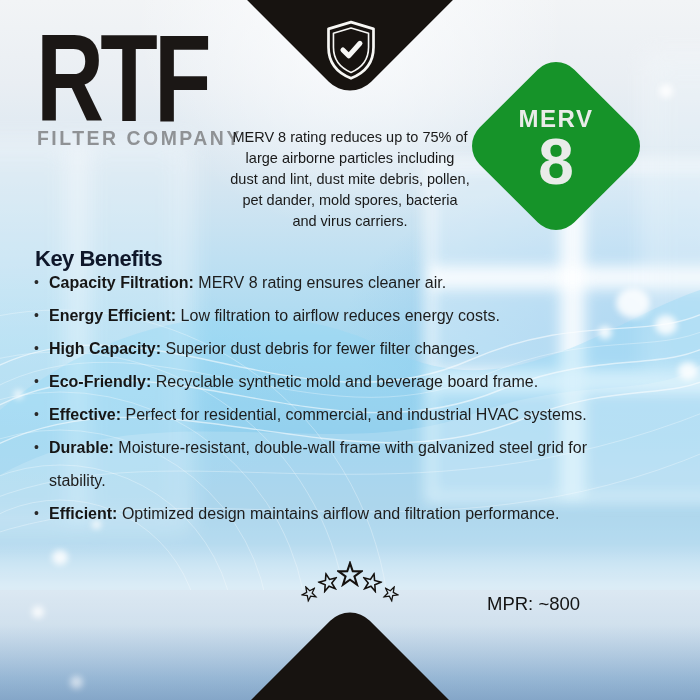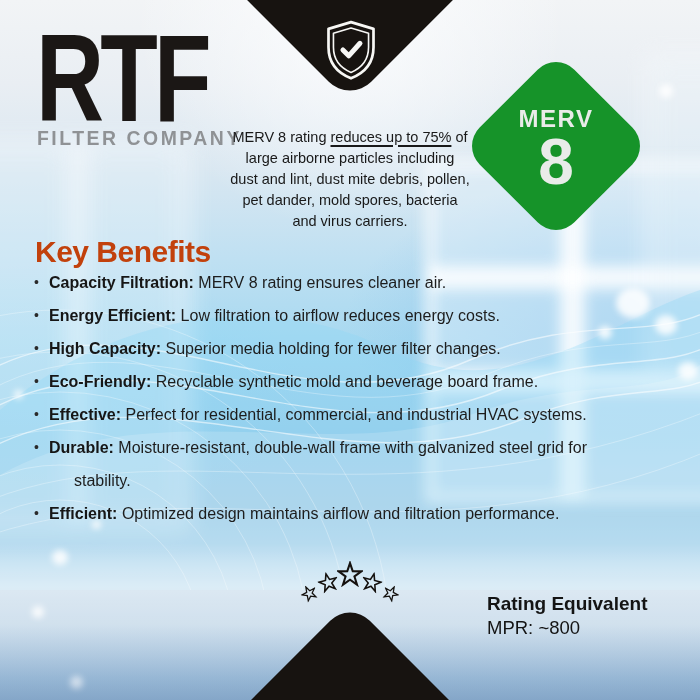--- a/index.html
+++ b/index.html
@@ -49,36 +49,36 @@
   }
   .tagline{
     position:absolute;left:37px;top:127px;font-size:20px;font-weight:700;letter-spacing:2.6px;
     color:#8f9295;white-space:nowrap;transform:scaleX(.97);transform-origin:left top;
   }
   
   .intro{
     position:absolute;left:230px;top:112px;width:240px;text-align:center;
     font-size:14.5px;line-height:21px;color:#191919;font-weight:400;
   }
-  .intro .u{text-decoration:underline;text-decoration-thickness:1.5px;text-underline-offset:3px;}
+  .intro .u{text-decoration-thickness:1.5px;text-underline-offset:3px;}
   
   .badge{position:absolute;left:489px;top:79px;width:134px;height:134px;background:#169329;transform:rotate(45deg);border-radius:26px;}
   .badge-text{
     position:absolute;left:489px;top:79px;width:134px;height:134px;display:flex;flex-direction:column;
     align-items:center;justify-content:center;padding-top:8px;box-sizing:border-box;color:#e9ece9;
   }
   .badge-label{font-size:24px;font-weight:800;letter-spacing:1.5px;line-height:1;}
   .badge-value{font-size:64px;font-weight:800;line-height:.98;}
   
-  .kb-title{position:absolute;left:35px;top:210px;font-size:30px;font-weight:800;letter-spacing:-.5px;color:#c2410c;}
+  .kb-title{position:absolute;left:35px;top:228px;font-size:22px;font-weight:800;letter-spacing:-.5px;color:#0f172a;}
   .kb-list{position:absolute;left:33px;top:266px;width:650px;margin:0;padding:0;list-style:none;}
   .kb-list li{position:relative;padding-left:16px;font-size:16px;line-height:33px;color:#1d1d1d;}
   .kb-list .bullet{position:absolute;left:1px;top:0;font-size:14px;color:#2a2a2a;}
   .kb-list .b{font-weight:700;color:#161616;}
-  .kb-list .t2{display:block;margin-left:25px;}
+  .kb-list .t2{display:block;}
   
   .star{position:absolute;}
   .rating{position:absolute;left:487px;top:592px;color:#141414;}
   .rating-title{font-size:19px;font-weight:800;line-height:24px;}
   .rating-line{font-size:18.5px;font-weight:400;line-height:23.5px;}
 </style>
 </head>
 <body>
 
 <div class="poster">
@@ -136,21 +136,21 @@
   <div class="badge"></div>
   <div class="badge-text">
     <span class="badge-label">MERV</span>
     <span class="badge-value">8</span>
   </div>
 
   <h2 class="kb-title">Key Benefits</h2>
   <ul class="kb-list">
     <li><span class="bullet">•</span><span class="b">Capacity Filtration:</span><span class="t"> MERV 8 rating ensures cleaner air.</span></li>
     <li><span class="bullet">•</span><span class="b">Energy Efficient:</span><span class="t"> Low filtration to airflow reduces energy costs.</span></li>
-    <li><span class="bullet">•</span><span class="b">High Capacity:</span><span class="t"> Superior media holding for fewer filter changes.</span></li>
+    <li><span class="bullet">•</span><span class="b">High Capacity:</span><span class="t"> Superior dust debris for fewer filter changes.</span></li>
     <li><span class="bullet">•</span><span class="b">Eco-Friendly:</span><span class="t"> Recyclable synthetic mold and beverage board frame.</span></li>
     <li><span class="bullet">•</span><span class="b">Effective:</span><span class="t"> Perfect for residential, commercial, and industrial HVAC systems.</span></li>
     <li><span class="bullet">•</span><span class="b">Durable:</span><span class="t"> Moisture-resistant, double-wall frame with galvanized steel grid for</span><span class="t2">stability.</span></li>
     <li><span class="bullet">•</span><span class="b">Efficient:</span><span class="t"> Optimized design maintains airflow and filtration performance.</span></li>
   </ul>
 
   <svg class="star" style="left:301px;top:585px;width:16px;height:16px;transform:rotate(-28deg);" viewBox="0 0 100 100">
     <polygon points="50,8 60.6,39.4 93.7,39.8 67.1,59.6 77,91.2 50,72 23,91.2 32.9,59.6 6.3,39.8 39.4,39.4" fill="none" stroke="#15120f" stroke-width="8"></polygon>
   </svg>
   <svg class="star" style="left:318px;top:572px;width:20px;height:20px;transform:rotate(-14deg);" viewBox="0 0 100 100">
@@ -162,17 +162,16 @@
   <svg class="star" style="left:362px;top:572px;width:20px;height:20px;transform:rotate(14deg);" viewBox="0 0 100 100">
     <polygon points="50,8 60.6,39.4 93.7,39.8 67.1,59.6 77,91.2 50,72 23,91.2 32.9,59.6 6.3,39.8 39.4,39.4" fill="none" stroke="#15120f" stroke-width="8"></polygon>
   </svg>
   <svg class="star" style="left:383px;top:585px;width:16px;height:16px;transform:rotate(28deg);" viewBox="0 0 100 100">
     <polygon points="50,8 60.6,39.4 93.7,39.8 67.1,59.6 77,91.2 50,72 23,91.2 32.9,59.6 6.3,39.8 39.4,39.4" fill="none" stroke="#15120f" stroke-width="8"></polygon>
   </svg>
 
   <div class="ribbon ribbon-bottom"></div>
 
   <div class="rating">
-    <div class="rating-title">Rating Equivalent</div>
     <div class="rating-line">MPR: ~800</div>
   </div>
 
 </div>
 
 </body></html>

